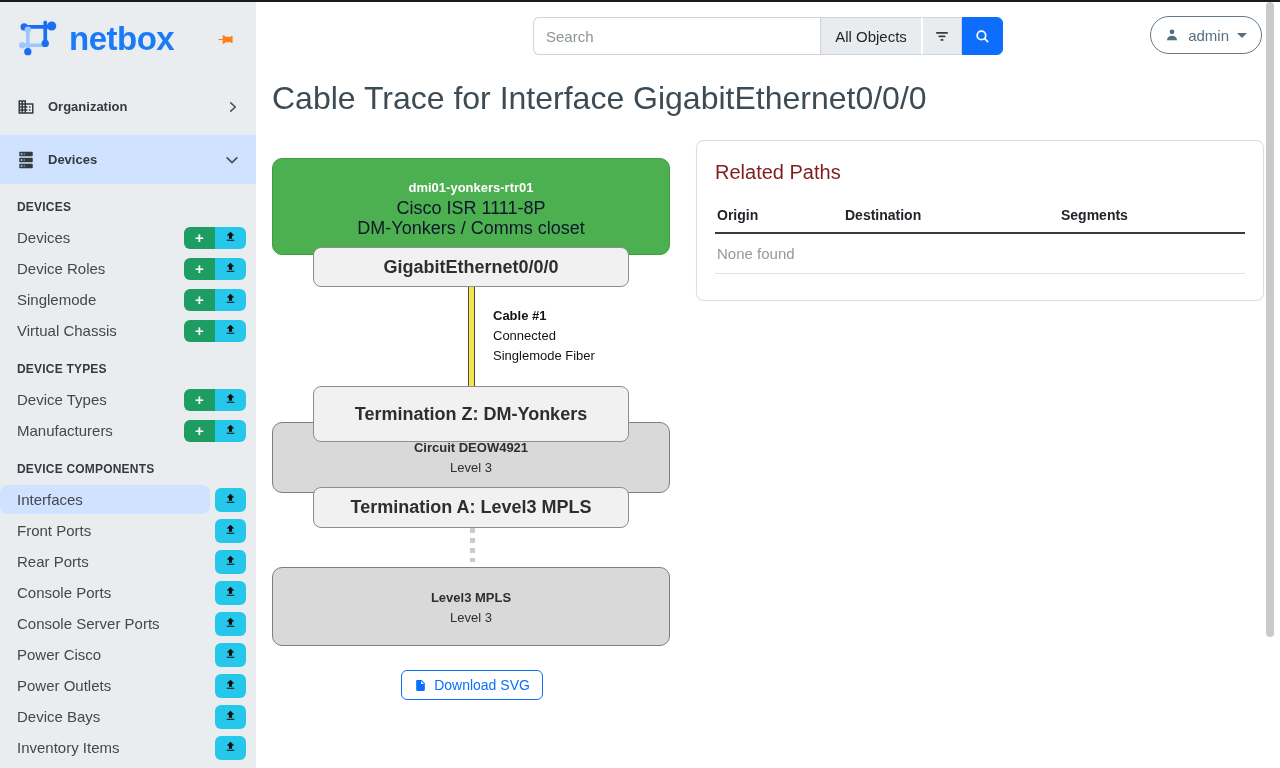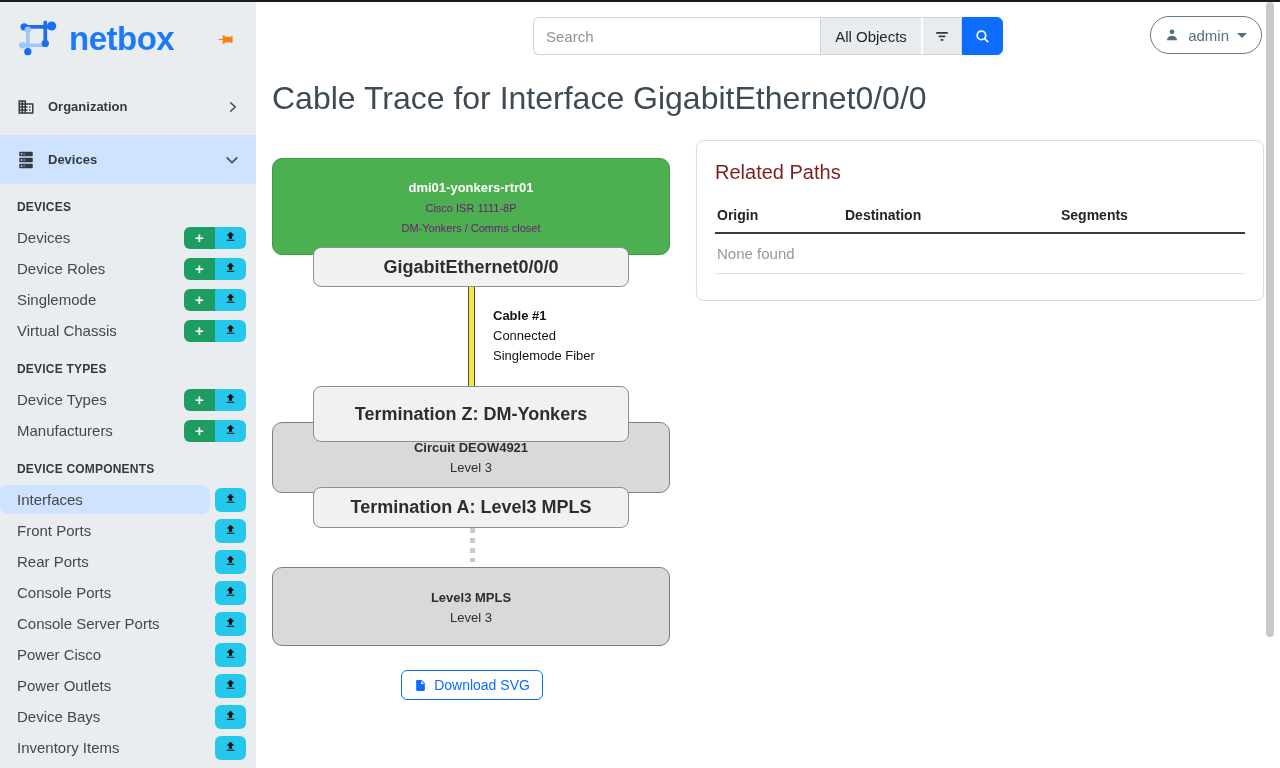--- a/index.html
+++ b/index.html
@@ -48,21 +48,21 @@
 
   h1.page-title { padding-left:16px; margin-top:6px; font-size:32px; font-weight:400; color:#3d4b54; line-height:40px; }
 
   .content { display:flex; padding:0 16px; gap:24px; align-items:flex-start; margin-top:22px; }
   .diagram-col { width:400px; position:relative; height:628px; }
   .diagram { position:relative; margin-top:18px; width:400px; height:610px; }
 
   .node { position:absolute; border-radius:10px; text-align:center; }
   .device-box { left:0; top:0; width:398px; height:97px; background:#4caf50; border:1px solid #3f9b44; padding-top:19px; }
   .device-box .name { font-size:13px; font-weight:700; color:#fff; line-height:20px; }
-  .device-box .sub { font-size:11px; color:#701a75; line-height:20px; }
+  .device-box .sub { font-size:18px; color:#0f172a; line-height:20px; }
   .port-box { position:absolute; left:41px; width:316px; height:40px; background:#f1f1f1; border:1px solid #8e8e8e; border-radius:8px; display:flex; align-items:center; justify-content:center; font-size:18px; font-weight:700; color:#2e2e2e; }
   .iface { top:89px; }
   .term-z { top:228px; height:56px; }
   .term-a { top:329px; height:41px; }
   .circuit-box { left:0; top:264px; width:398px; height:71px; background:#d9d9d9; border:1px solid#7f7f7f; padding-top:15px; z-index:0; }
   .provider-box { left:0; top:409px; width:398px; height:79px; background:#d9d9d9; border:1px solid #7f7f7f; padding-top:20px; }
   .gray-title { font-size:13px; font-weight:700; color:#2e2e2e; line-height:20px; }
   .gray-sub { font-size:13px; color:#2e2e2e; line-height:20px; }
   .port-box, .term-z, .term-a { z-index:2; }
 

